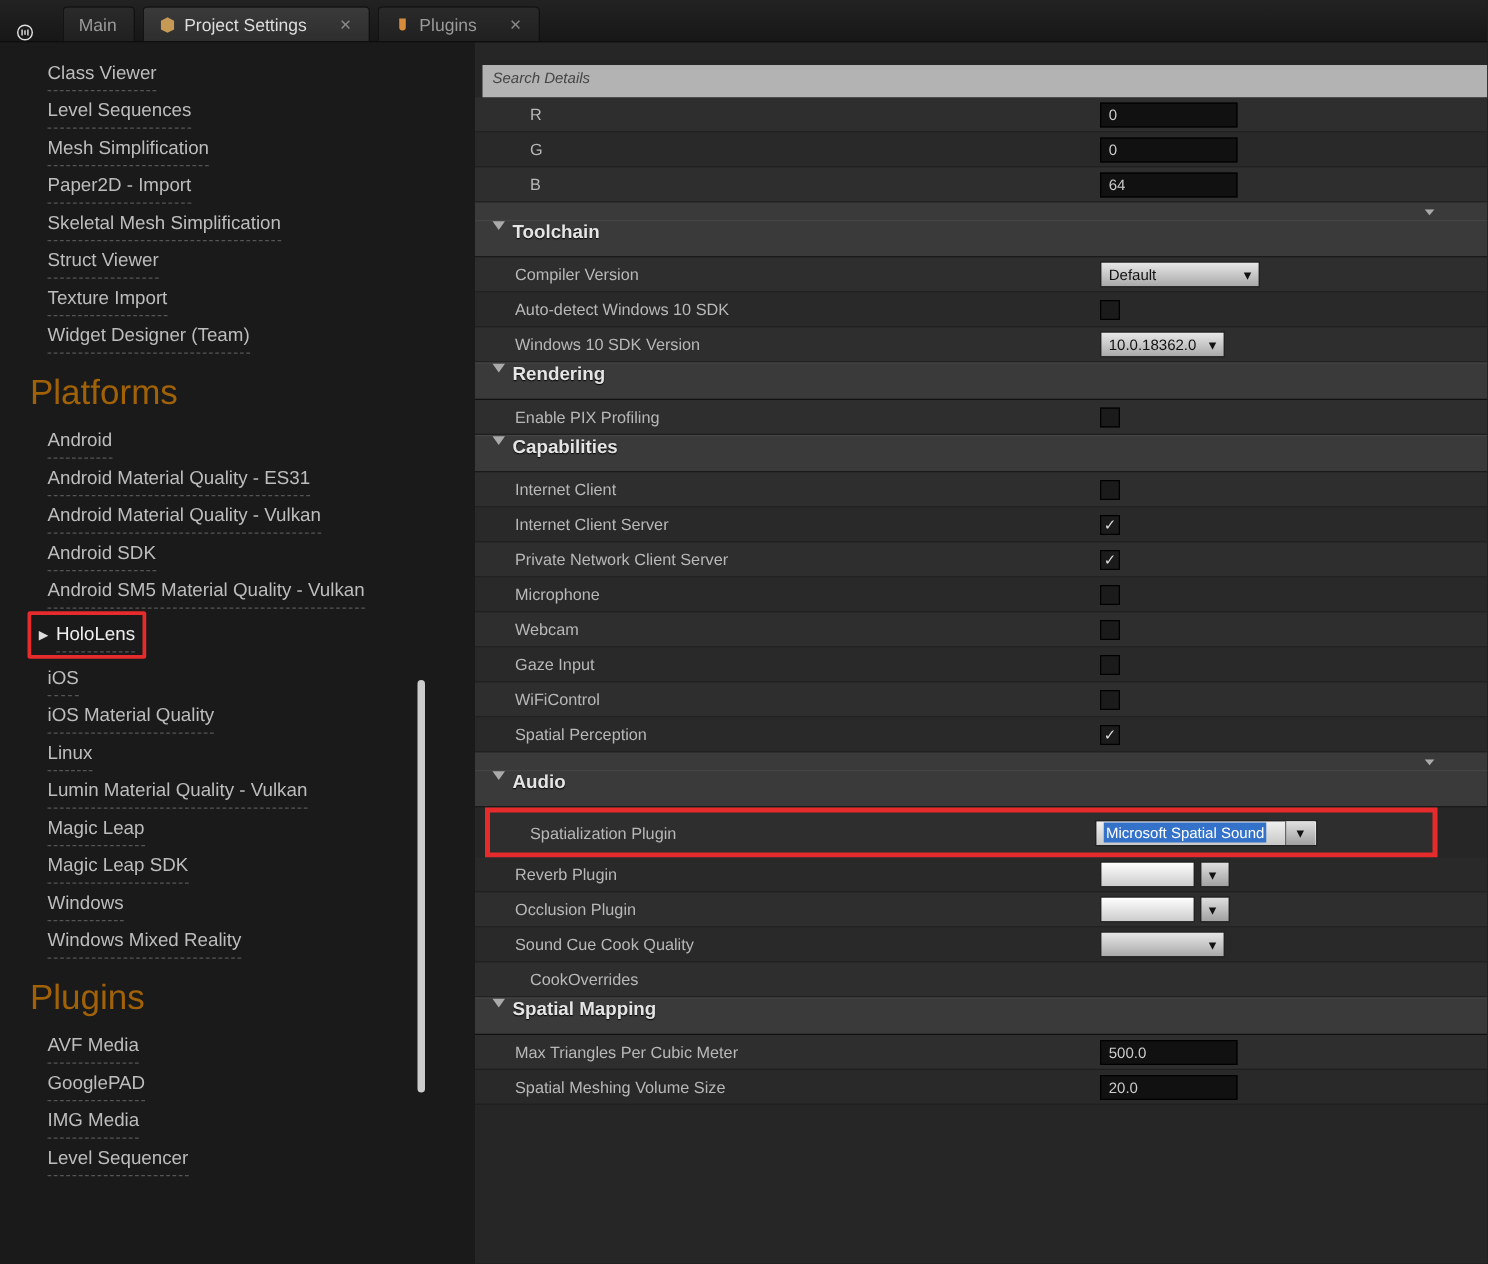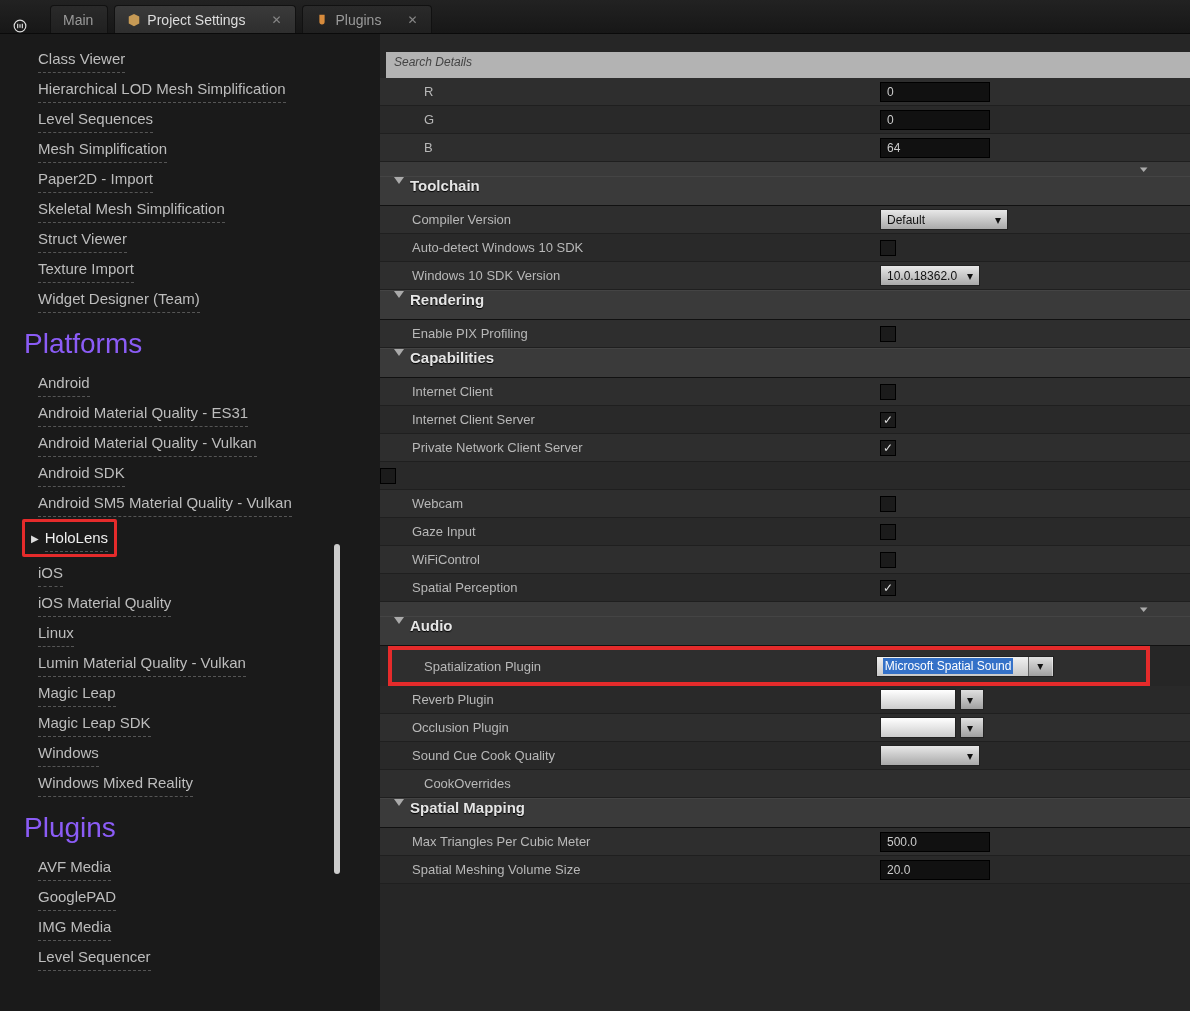--- a/index.html
+++ b/index.html
@@ -70,21 +70,21 @@
   color: #bdbdbd;
   font-size: 15px;
   padding: 5px 0;
   margin-left: 18px;
   border-bottom: 1px dashed #555;
   display: inline-block;
   cursor: pointer;
 }
 .side-item-row { padding: 1px 0; }
 .side-header {
-  color: #8b5cf6;
+  color: #a16207;
   font-size: 28px;
   margin: 14px 0 8px 4px;
 }
 .side-item.selected { color: #eee; }
 .hl-box { border: 3px solid #e52b2b; border-radius: 2px; padding: 2px 6px; display: inline-flex; align-items: center; gap:6px; margin-left:2px;}
 .hl-box .tri { font-size:10px; color:#ddd; }
 
 .panel {
   flex: 1;
   background: #262626;
@@ -196,21 +196,20 @@
       <span>Plugins</span>
       <span class="close">✕</span>
     </div>
   </div>
 </div>
 
 <div class="main">
   <div class="sidebar">
     <div id="editor-list">
         <div class="side-item-row"><span class="side-item">Class Viewer</span></div>
-        <div class="side-item-row"><span class="side-item">Hierarchical LOD Mesh Simplification</span></div>
         <div class="side-item-row"><span class="side-item">Level Sequences</span></div>
         <div class="side-item-row"><span class="side-item">Mesh Simplification</span></div>
         <div class="side-item-row"><span class="side-item">Paper2D - Import</span></div>
         <div class="side-item-row"><span class="side-item">Skeletal Mesh Simplification</span></div>
         <div class="side-item-row"><span class="side-item">Struct Viewer</span></div>
         <div class="side-item-row"><span class="side-item">Texture Import</span></div>
         <div class="side-item-row"><span class="side-item">Widget Designer (Team)</span></div>
       </div>
     <div class="side-header">Platforms</div>
     <div id="platforms-list">
@@ -324,20 +323,21 @@
             <div class="cbox">✓</div>
           </div>
         </div>
         <div class="row dark">
           <div class="label">Private Network Client Server</div>
           <div class="val">
             <div class="cbox">✓</div>
           </div>
         </div>
         <div class="row darker">
+          <div class="label">Microphone</div>
           <div class="val">
             <div class="cbox"></div>
           </div>
         </div>
         <div class="row dark">
           <div class="label">Webcam</div>
           <div class="val">
             <div class="cbox"></div>
           </div>
         </div>

